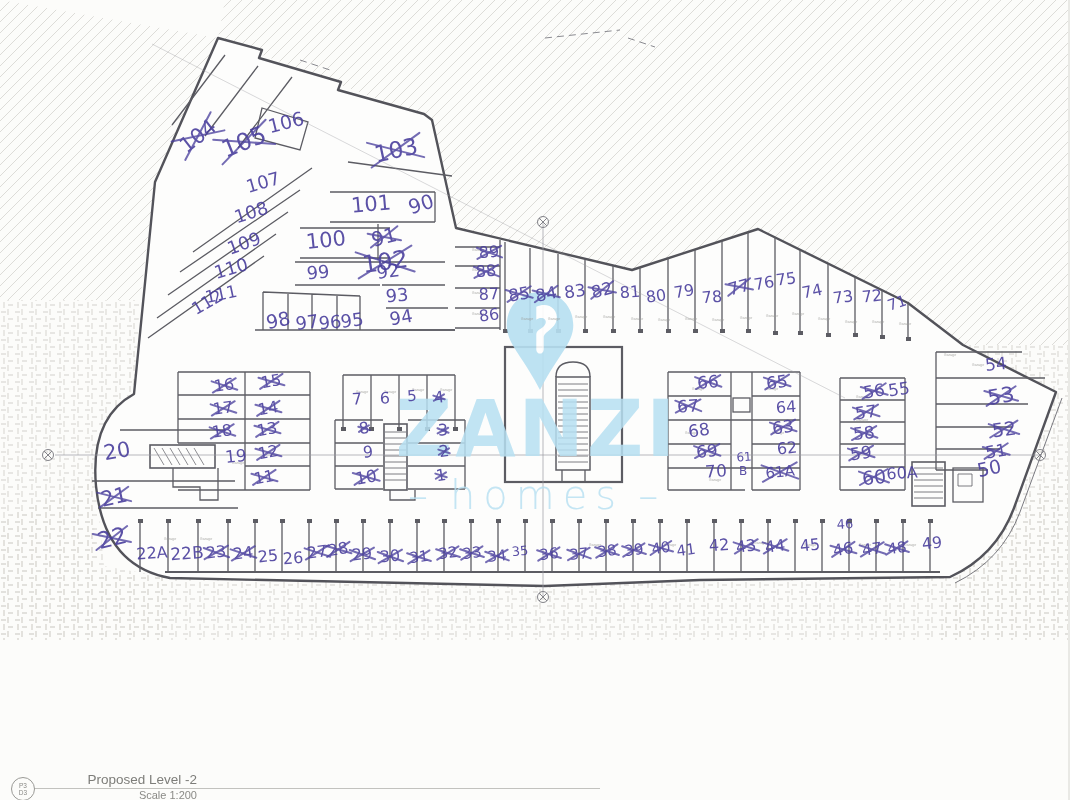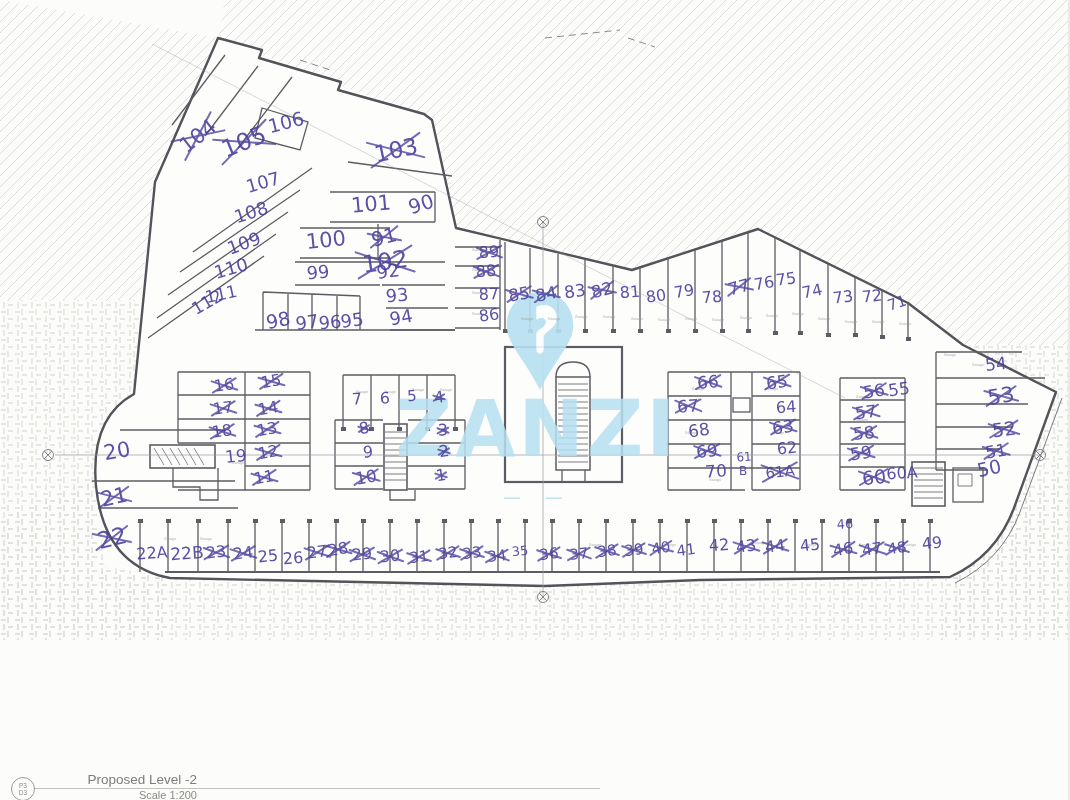--- a/index.html
+++ b/index.html
@@ -130,20 +130,21 @@
   </g>
 </svg>
 
 <svg id="wm-pin" class="wm" viewBox="0 0 80 112">
   <path d="M40,2 C62,2 76,18 76,38 C76,58 58,72 40,108 C22,72 4,58 4,38 C4,18 18,2 40,2 Z" fill="var(--wm)"></path>
   <path d="M36,18 C48,12 60,20 58,32 C56,42 46,44 44,50 L44,64 C44,70 36,70 36,64 L36,48 C36,42 44,42 46,36 C48,30 40,28 36,32 Z" fill="#ffffff"></path>
 </svg>
 <div id="wm-brand" class="wm">ZANZI</div>
 <div id="wm-sub" class="wm">
   <span>–</span>
+    <span>homes</span>
     <span>–</span>
 </div>
 
 <div id="stalls-layer">
     <div class="stall crossed" style="left: 198px; top: 136px; font-size: 21px; transform: translate(-50%, -50%) rotate(-38deg);">104</div>
     <div class="stall crossed" style="left: 244px; top: 142px; font-size: 24px; transform: translate(-50%, -50%) rotate(-22deg);">105</div>
     <div class="stall" style="left: 286px; top: 122px; font-size: 19px; transform: translate(-50%, -50%) rotate(-14deg);">106</div>
     <div class="stall crossed" style="left: 396px; top: 150px; font-size: 23px; transform: translate(-50%, -50%) rotate(-12deg);">103</div>
     <div class="stall" style="left: 263px; top: 182px; font-size: 18px; transform: translate(-50%, -50%) rotate(-16deg);">107</div>
     <div class="stall" style="left: 251px; top: 212px; font-size: 18px; transform: translate(-50%, -50%) rotate(-18deg);">108</div>

